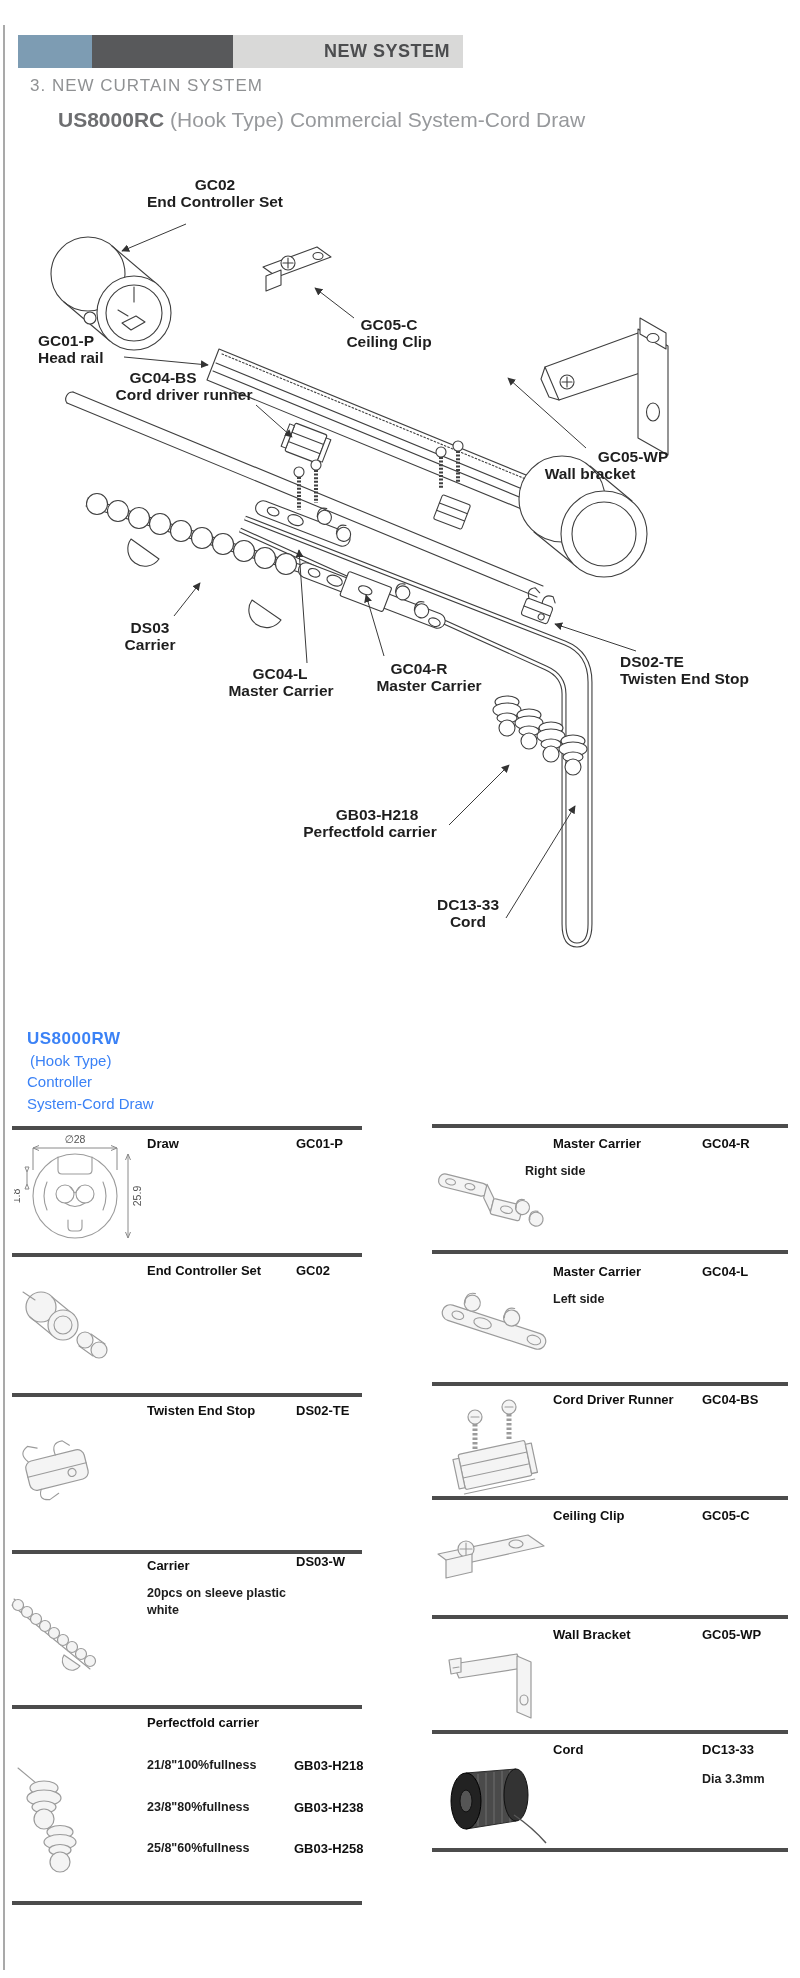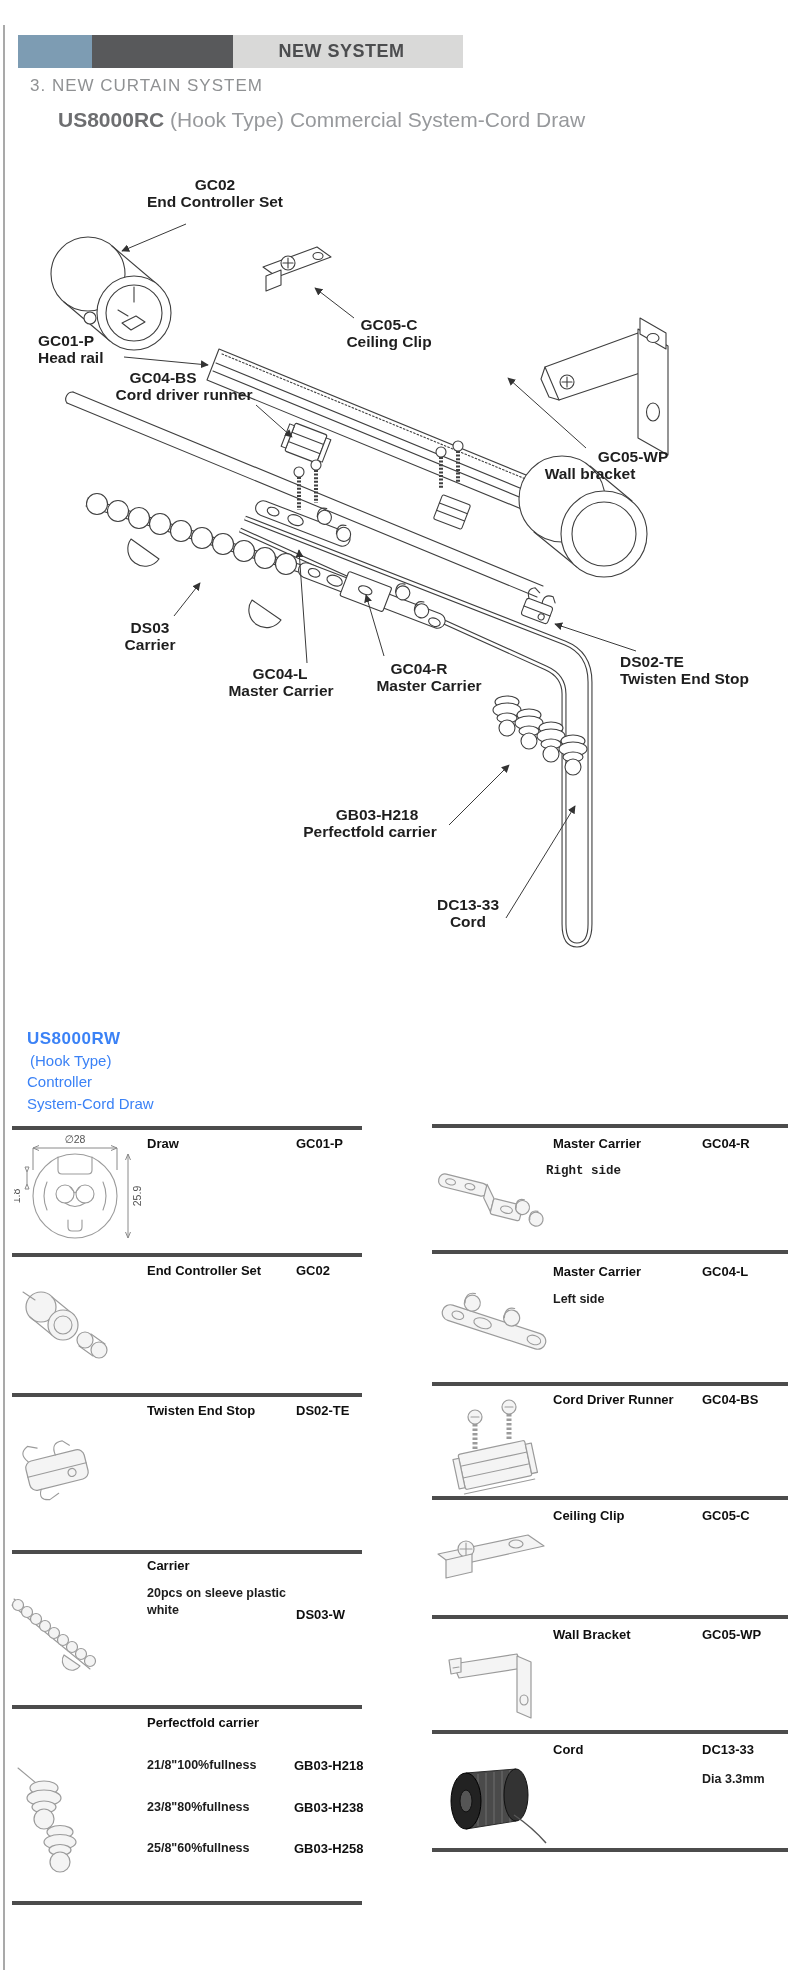--- a/index.html
+++ b/index.html
@@ -4,21 +4,21 @@
 <style>
   * { margin:0; padding:0; box-sizing:border-box; }
   body { background:#fff; font-family:"Liberation Sans","DejaVu Sans",sans-serif; }
   .page { position:relative; width:800px; height:1978px; background:#fff; overflow:hidden; }
   .edge-line { position:absolute; left:3px; top:25px; width:2px; height:1945px; background:#a9a9a9; }
 
   
   .banner { position:absolute; left:18px; top:35px; width:445px; height:33px; display:flex; }
   .banner .seg-blue  { width:74px;  background:#7d9cb3; }
   .banner .seg-dark  { width:141px; background:#58595b; }
-  .banner .seg-light { width:230px; background:#d9d9d8; display:flex; align-items:center; justify-content:center; padding-right:13px; }
+  .banner .seg-light { width:230px; background:#d9d9d8; display:flex; align-items:center; justify-content:flex-end; padding-right:13px; }
   .banner .seg-light span { font-size:18px; font-weight:bold; color:#4c4d4f; letter-spacing:0.5px; }
   .page-title { position:absolute; left:30px; top:76px; font-size:17px; color:#8f9193; letter-spacing:1px; }
   .subtitle { position:absolute; left:58px; top:108px; font-size:21px; color:#97999c; }
   .subtitle b { color:#6d6e70;margin-top:36px; }
 
   
   .diagram-svg { position:absolute; left:0; top:0; }
   .ln { stroke:#3f3f3f; fill:none; stroke-width:1.1; stroke-linejoin:round; stroke-linecap:round; }
   .fw { stroke:#3f3f3f; fill:#ffffff; stroke-width:1.1; stroke-linejoin:round; }
   .leader { stroke:#3a3a3a; stroke-width:1; fill:none; }
@@ -343,21 +343,21 @@
       <rect class="p" x="-30" y="-15" width="60" height="30" rx="7"></rect>
       <path class="pl" d="M-26,-15 q-8,-10 3,-15 l9,4"></path>
       <path class="pl" d="M2,-15 q-2,-13 10,-12 l6,6"></path>
       <line class="pl" x1="-30" y1="0" x2="30" y2="0"></line>
       <path class="pl" d="M-20,15 q-6,10 6,12 l10,-4"></path>
       <circle class="p" cx="14" cy="6" r="4"></circle>
     </g>
   </svg>
 
   <div class="pname" style="left:147px; top:1558px;">Carrier</div>
-  <div class="pcode" style="left:296px; top:1607px;text-align:center;">DS03-W</div>
+  <div class="pcode" style="left:296px; top:1554px;text-align:center;">DS03-W</div>
   <div class="pdesc" style="left:147px; top:1585px; width:150px; line-height:17px;">20pcs on sleeve plastic white</div>
   <svg class="part-img" style="left:8px; top:1585px;" width="100" height="100" viewBox="0 0 100 100">
     <line class="pl" x1="6" y1="14" x2="84" y2="78"></line>
     <line class="pl" x1="4" y1="20" x2="82" y2="84"></line>
     <g class="p">
       <circle cx="10" cy="20" r="5.5"></circle>
         <circle cx="19" cy="27" r="5.5"></circle>
       <circle cx="28" cy="34" r="5.5"></circle>
         <circle cx="37" cy="41" r="5.5"></circle>
       <circle cx="46" cy="48" r="5.5"></circle>
@@ -387,21 +387,21 @@
     <g transform="translate(52,82)">
       <ellipse class="p" cy="-12" rx="13" ry="6.5"></ellipse>
       <ellipse class="p" cy="-2" rx="16" ry="7.5"></ellipse>
       <ellipse class="p" cy="6" rx="11" ry="5.5"></ellipse>
       <circle class="p" cy="18" r="10"></circle>
     </g>
   </svg>
 
   <div class="pname" style="left:553px; top:1136px;">Master Carrier</div>
   <div class="pcode" style="left:702px; top:1136px;">GC04-R</div>
-  <div class="pdesc" style="left:546px; top:1164px;font-family:Liberation Mono, monospace;">Right side</div>
+  <div class="pdesc" style="left:525px; top:1164px;">Right side</div>
   <svg class="part-img" style="left:432px; top:1148px;" width="118" height="90" viewBox="0 0 118 90">
     <g transform="translate(57,45) rotate(14)">
       <rect class="p" x="-52" y="-8" width="50" height="13" rx="6"></rect>
       <ellipse class="pl" cx="-40" cy="-1.5" rx="5" ry="3"></ellipse>
       <ellipse class="pl" cx="-20" cy="-1.5" rx="5" ry="3"></ellipse>
       <path class="p" d="M-4,-8 L6,4 L6,18 L-4,6 Z"></path>
       <rect class="p" x="6" y="4" width="30" height="16" rx="2"></rect>
       <ellipse class="pl" cx="21" cy="12" rx="6" ry="3.5"></ellipse>
       <g transform="translate(36,6)">
           <circle class="p" r="7"></circle>

